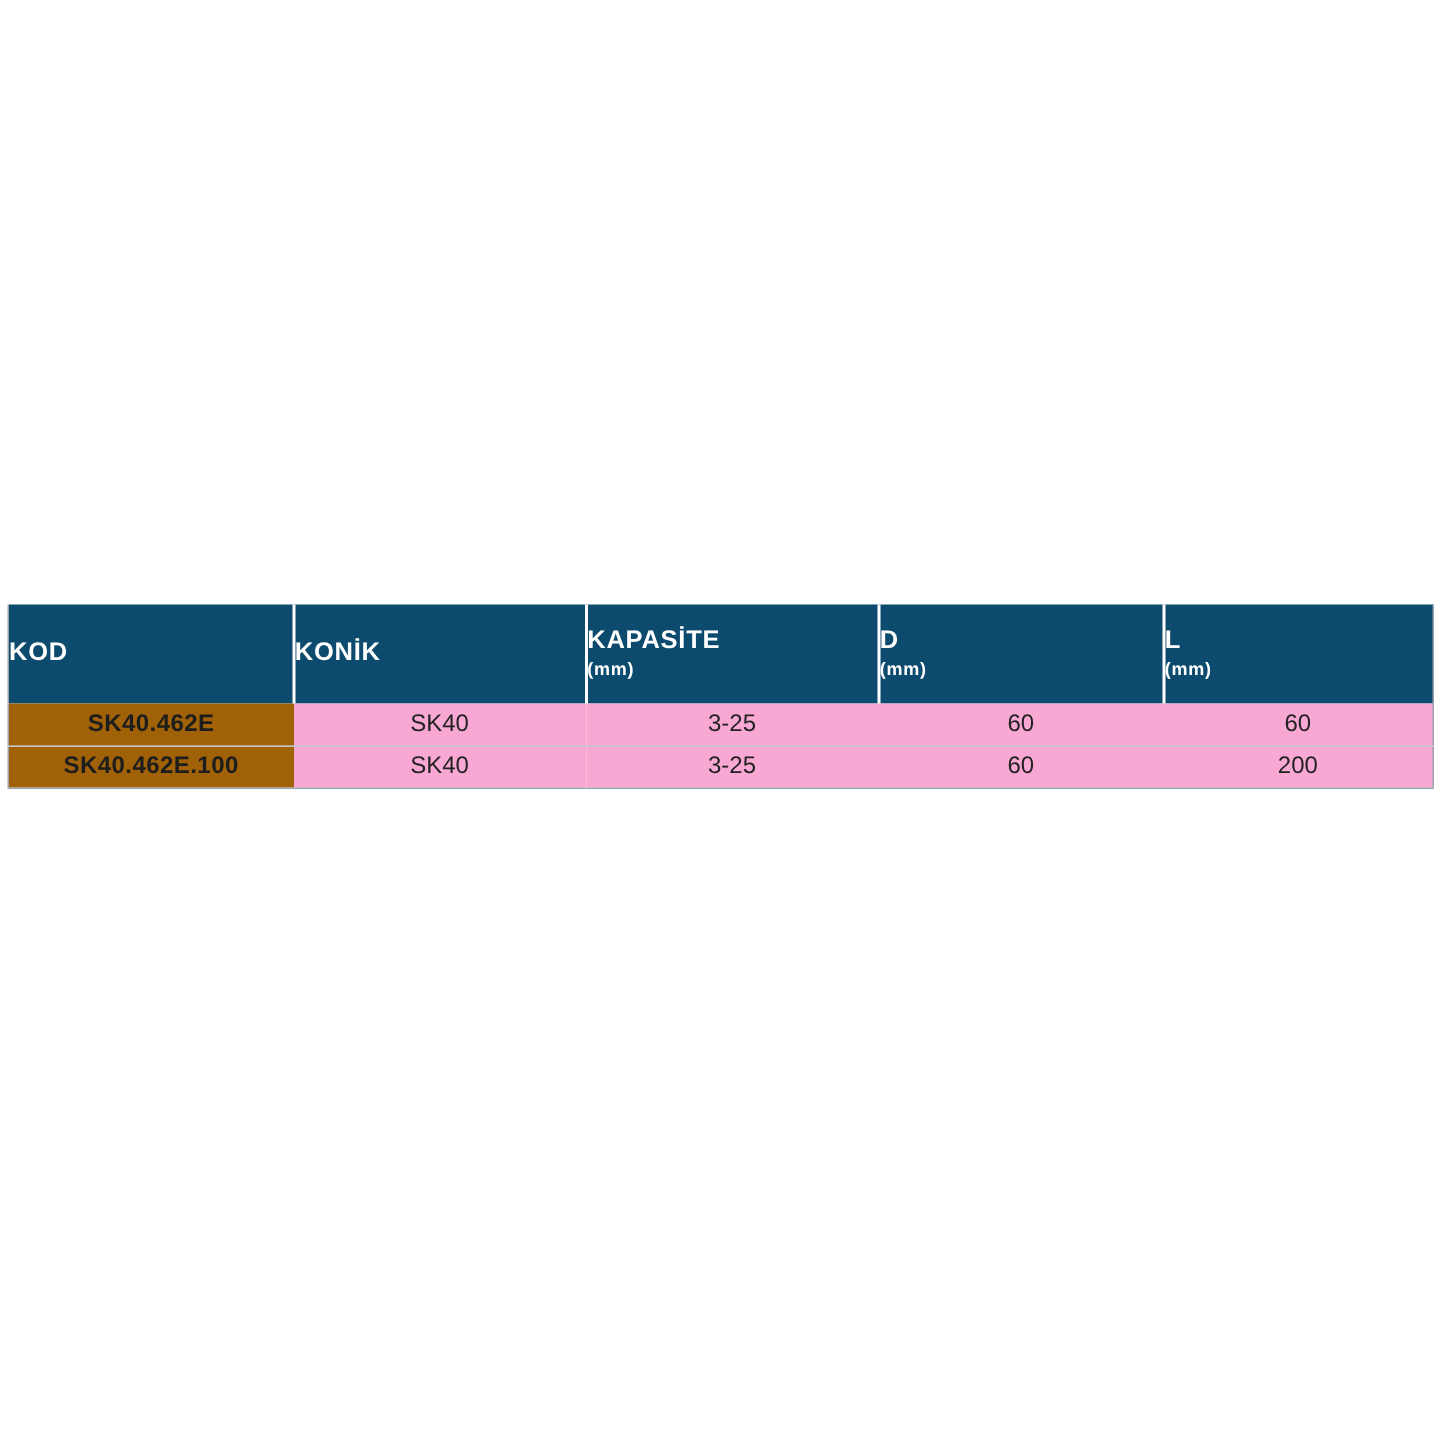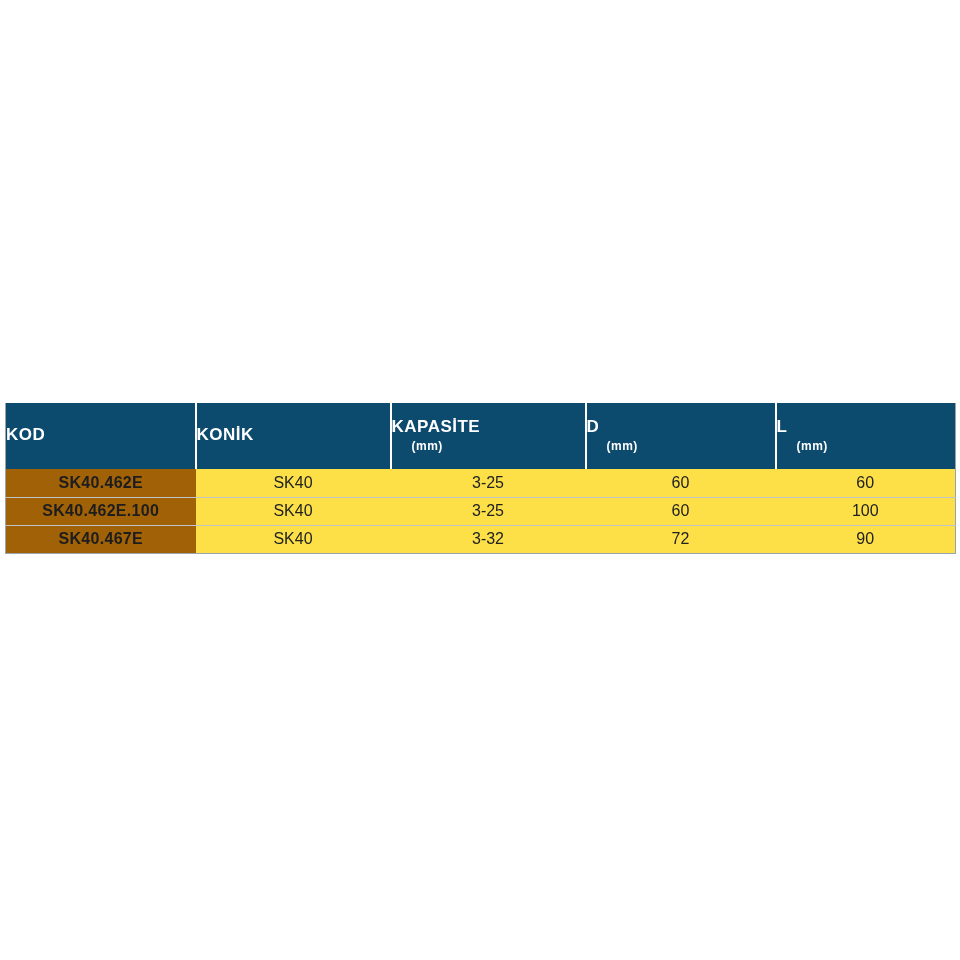--- a/index.html
+++ b/index.html
@@ -57,34 +57,33 @@
     font-size: 17px;
     font-weight: bold;
     line-height: 1.1;
   }
   .th-unit {
     display: block;
     font-size: 12px;
     font-weight: bold;
     line-height: 1.2;
     margin-top: 2px;
-    padding-left: 20px;
   }
 
   
   tbody tr {
     height: 28px;
   }
 
   tbody td {
     text-align: center;
     vertical-align: middle;
     font-size: 16px;
     color: #222222;
-    background: #fde047;
+    background: #f9a8d4;
     border-bottom: 1px solid #bfc4cb;
   }
 
   tbody tr:last-child td {
     border-bottom: 1px solid #9aa2ad;
   }
 
   tbody td.code-cell {
     background: #a16207;
     font-weight: bold;
@@ -148,24 +147,17 @@
         <td>SK40</td>
         <td>3-25</td>
         <td>60</td>
         <td>60</td>
       </tr>
       <tr>
         <td class="code-cell">SK40.462E.100</td>
         <td>SK40</td>
         <td>3-25</td>
         <td>60</td>
-        <td>100</td>
-      </tr>
-      <tr>
-        <td class="code-cell">SK40.467E</td>
-        <td>SK40</td>
-        <td>3-32</td>
-        <td>72</td>
-        <td>90</td>
+        <td>200</td>
       </tr>
     </tbody>
   </table>
 </div>
 
 </body></html>

